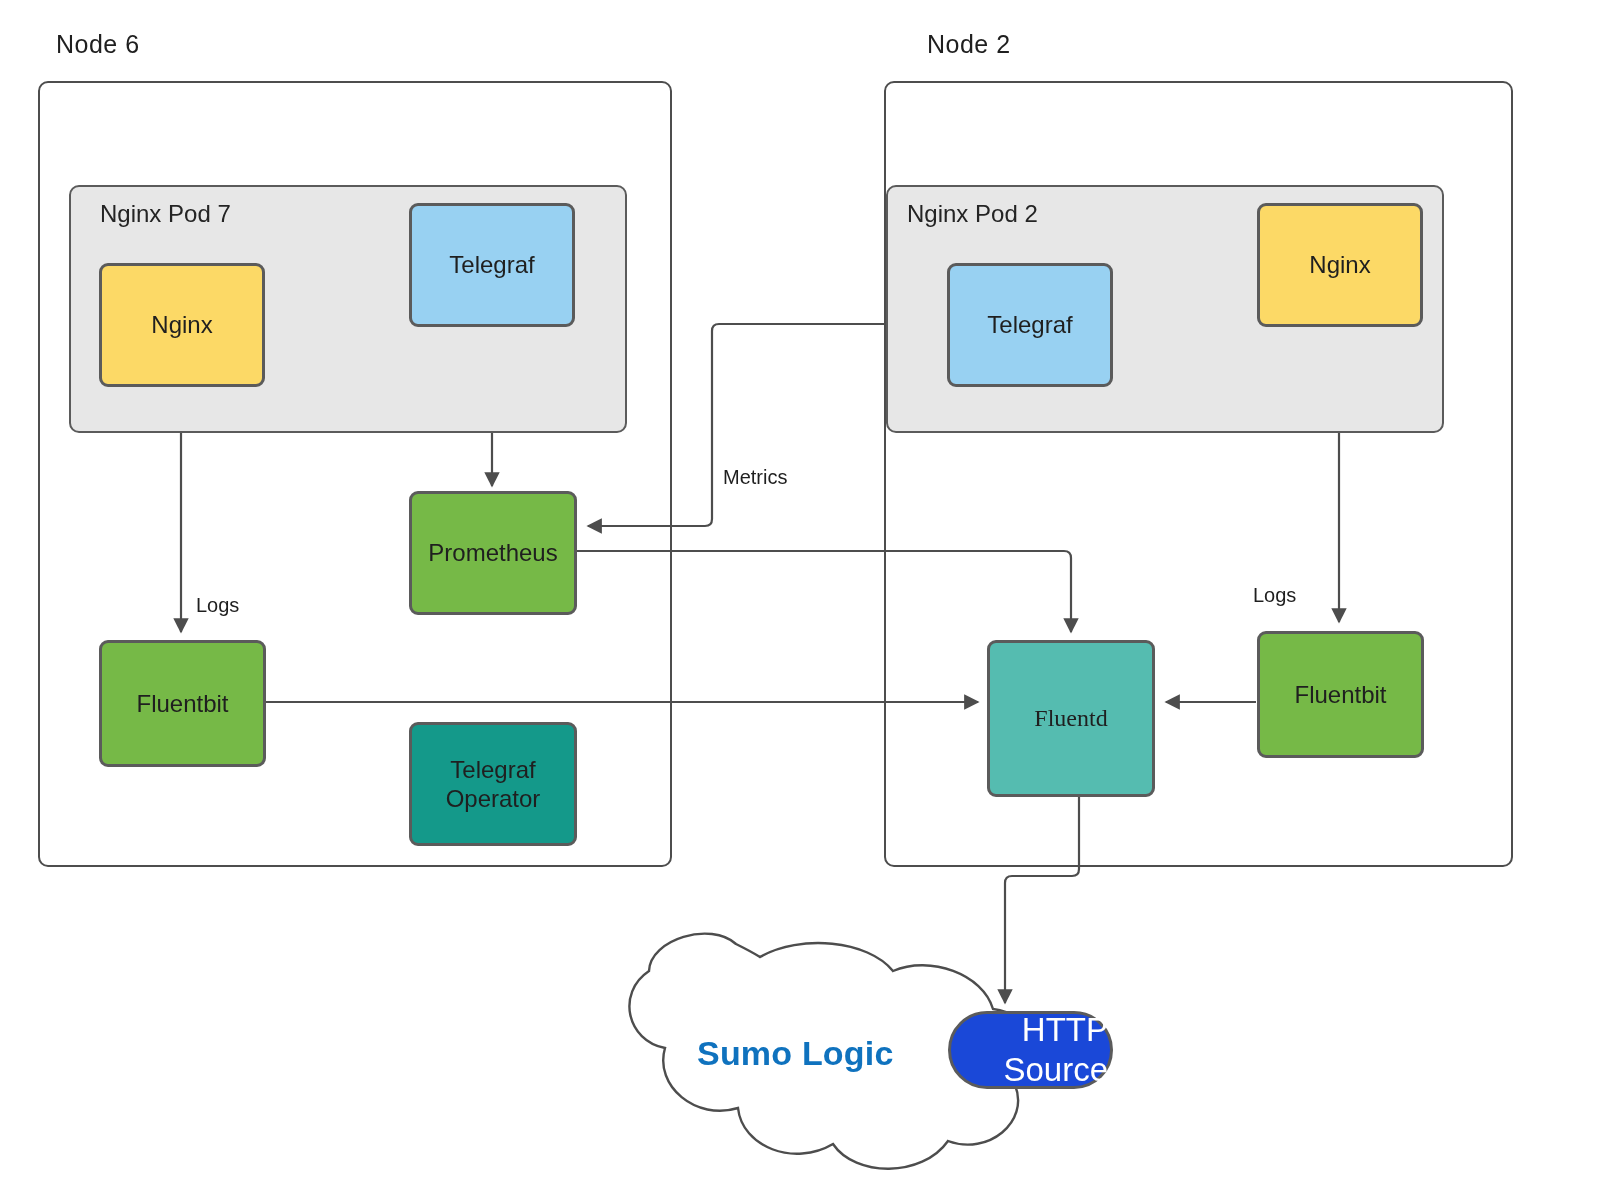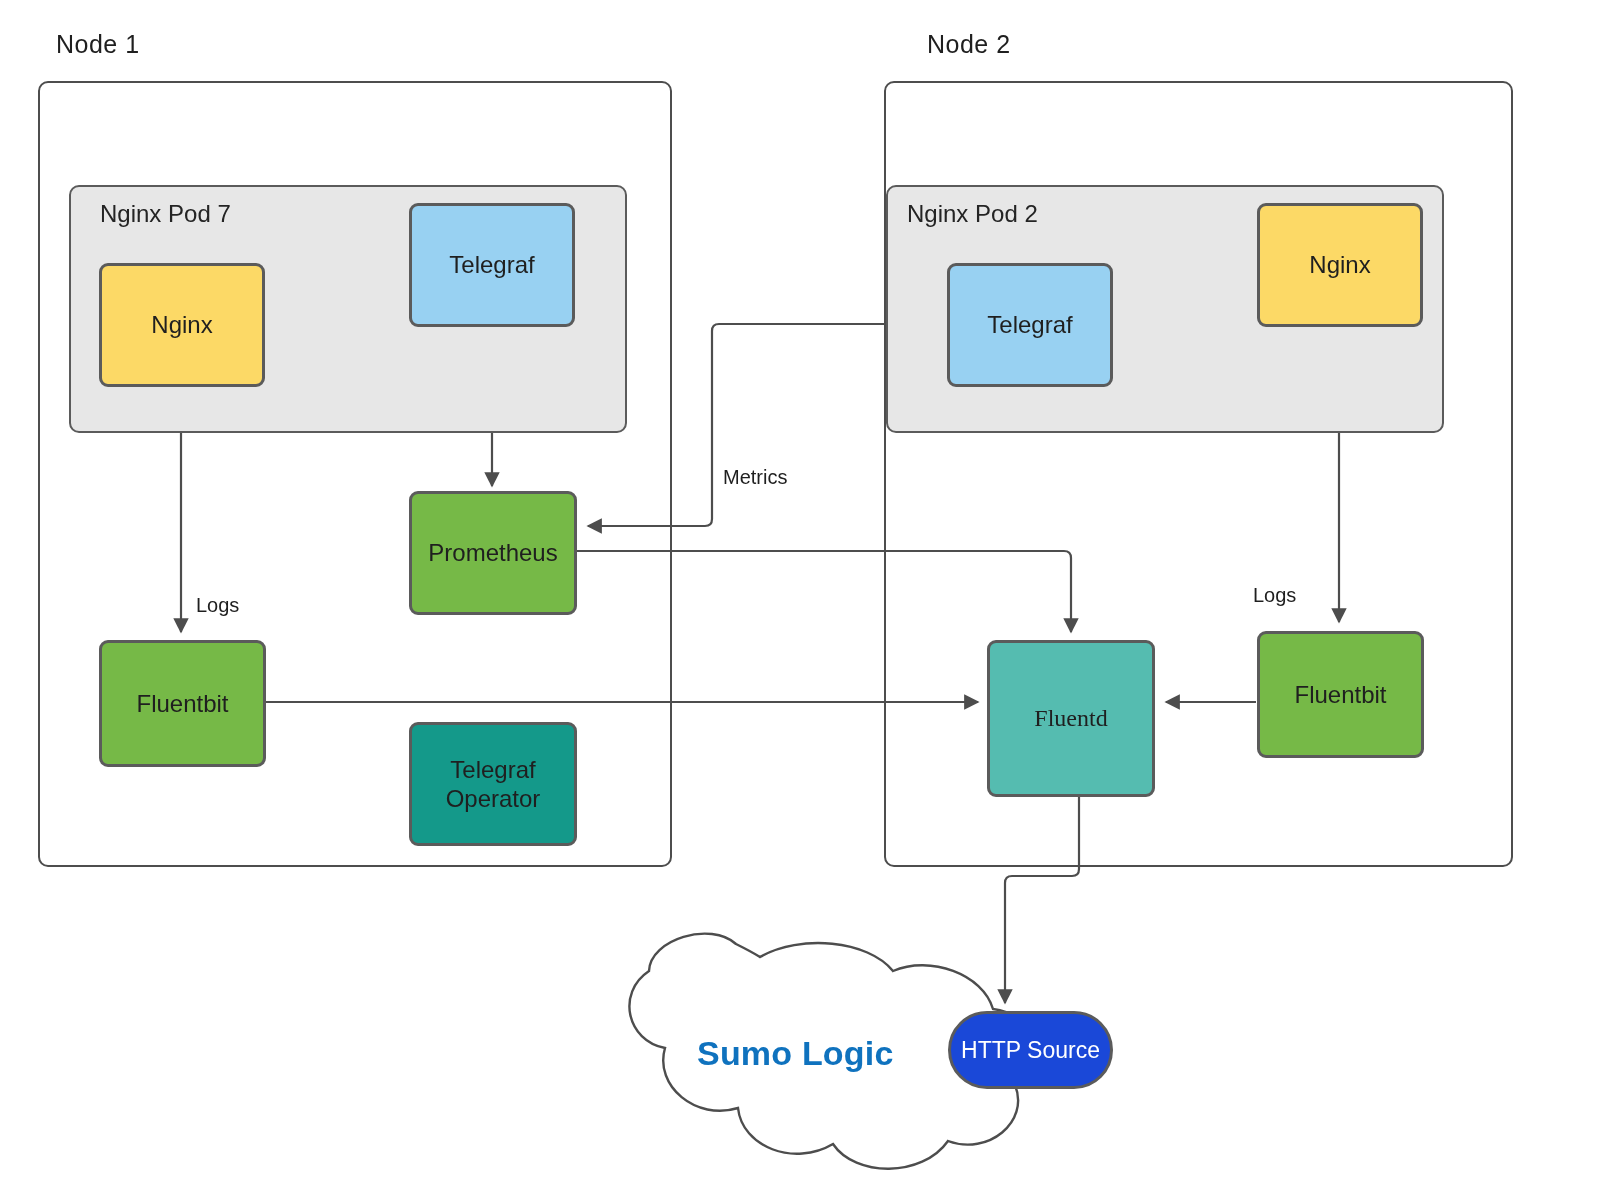--- a/index.html
+++ b/index.html
@@ -69,21 +69,21 @@
   }
   .box.yellow  { background: #FCD966; }
   .box.blue    { background: #98D1F2; }
   .box.green   { background: #76B947; }
   .box.teal    { background: #55BCB0; }
   .box.dkteal  { background: #14998A; }
   .box.httpsrc {
     background: #1A48D8;
     color: #FFFFFF;
     border-radius: 40px;
-    font-size: 23px;
+    font-size: 33px;
     z-index: 6;
   }
   
   .edge-label {
     position: absolute;
     font-size: 20px;
     color: #1F1F1F;
     white-space: nowrap;
     background: transparent;
   }
@@ -137,21 +137,21 @@
              C 1036 1014 1046 1063 1015 1085
              C 1030 1122 988 1156 948 1141
              C 922 1178 855 1177 833 1144
              C 794 1167 742 1147 738 1108
              C 696 1121 654 1086 665 1048
              C 627 1041 616 993 649 971
              C 650 939 711 921 736 944
              C 744 948 752 952 760 957 Z" fill="#FFFFFF" stroke="#4D4D4D" stroke-width="2.4"></path>
   </svg>
 
-  <div class="node-label" style="left:56px; top:30px;">Node  1</div>
+  <div class="node-label" style="left:56px; top:30px;">Node  6</div>
   <div class="node-container" style="left:38px; top:81px; width:634px; height:786px;"></div>
 
   <div class="pod-group" style="left:69px; top:185px; width:558px; height:248px;"></div>
   <div class="pod-title" style="left:100px; top:200px;">Nginx Pod 7</div>
 
   <div class="box yellow" style="left:99px; top:263px; width:166px; height:124px;">
     <span>Nginx</span>
   </div>
 
   <div class="box blue" style="left:409px; top:203px; width:166px; height:124px;">

